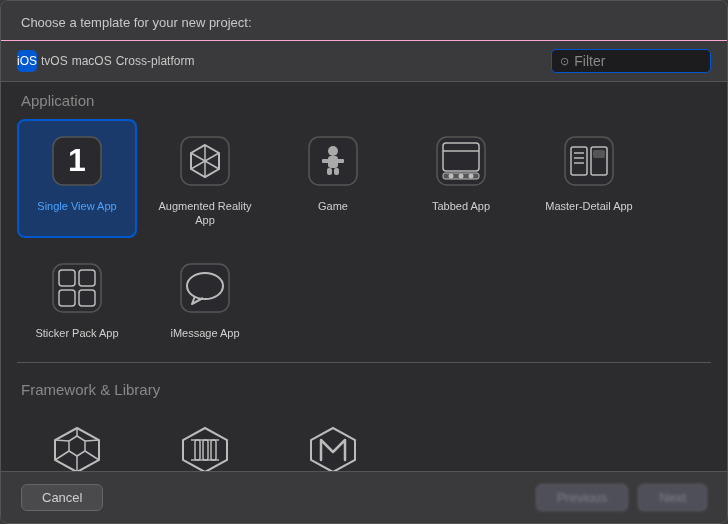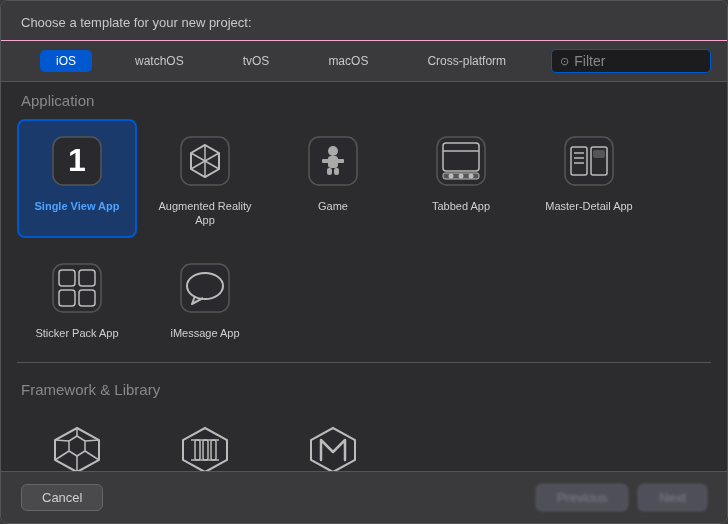--- a/index.html
+++ b/index.html
@@ -35,29 +35,28 @@
     .tab-bar {
       background: #3a3a3c;
       padding: 8px 16px;
       display: flex;
       align-items: center;
       gap: 4px;
       border-bottom: 1px solid #555;
     }
 
     .tab {
-      padding: 4px 16px;
+      padding: 4px 0;
       font-size: 12px;
       border-radius: 5px;
       cursor: pointer;
       color: #c8c8c8;
       background: transparent;
       border: none;
       outline: none;
-      margin-left: 23px;
     }
 
     .tab.active {
       background: #0058d0;
       color: #fff;
     }
 
     .filter-wrapper {
       margin-left: auto;
       display: flex;
@@ -141,21 +140,20 @@
 
     .template-name {
       font-size: 11px;
       color: #d0d0d0;
       text-align: center;
       line-height: 1.3;
     }
 
     .template-item.selected .template-name {
       color: #4da3ff;
-      font-weight: bold;
     }
 
     .divider {
       height: 1px;
       background: #555;
       margin: 8px 0;
     }
 
     .footer {
       display: flex;
@@ -192,21 +190,20 @@
     }
   </style>
 </head>
 <body>
 
 <div class="dialog">
   <div class="dialog-title">Choose a template for your new project:</div>
 
   <div class="tab-bar">
     <button class="tab active">iOS</button>
-    <button class="tab">watchOS</button>
     <button class="tab">tvOS</button>
     <button class="tab">macOS</button>
     <button class="tab">Cross-platform</button>
     <div class="filter-wrapper">
       <span class="filter-icon">⊙</span>
       <input class="filter-input" placeholder="Filter" type="text" style="">
     </div>
   </div>
 
   <div class="content">

